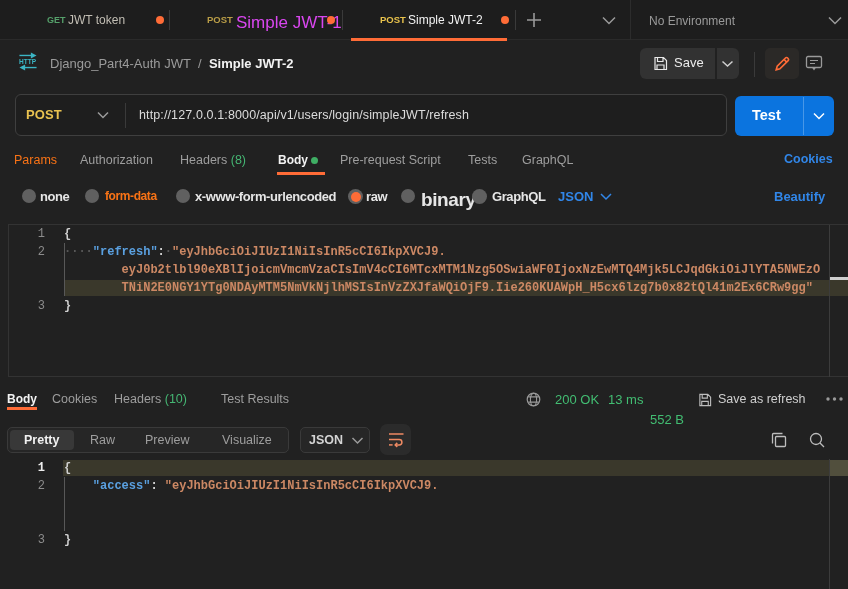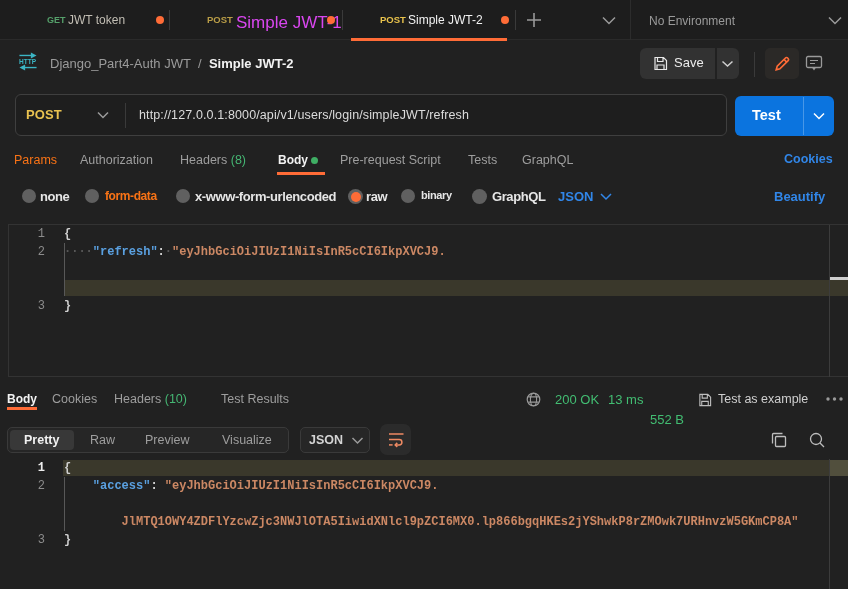--- a/index.html
+++ b/index.html
@@ -105,21 +105,21 @@
   <div class="abs" style="left:22px;top:189px;width:14px;height:14px;border-radius:50%;background:#606060;"></div>
   <div class="abs" style="left:40px;top:189px;font-size:13px;font-weight:700;letter-spacing:-0.4px;color:#e6e6e6;">none</div>
   <div class="abs" style="left:85px;top:189px;width:14px;height:14px;border-radius:50%;background:#606060;"></div>
   <div class="abs" style="left:105px;top:189px;font-size:12px;font-weight:700;letter-spacing:-0.4px;color:#f97316;text-align:center;">form-data</div>
   <div class="abs" style="left:176px;top:189px;width:14px;height:14px;border-radius:50%;background:#606060;"></div>
   <div class="abs" style="left:195px;top:189px;font-size:13px;font-weight:700;letter-spacing:-0.4px;color:#e6e6e6;">x-www-form-urlencoded</div>
   <div class="abs" style="left:348px;top:189px;width:15px;height:15px;border-radius:50%;background:#606060;"></div>
   <div class="abs" style="left:350.5px;top:191.5px;width:10px;height:10px;border-radius:50%;background:#ff6c37;"></div>
   <div class="abs" style="left:366px;top:189px;font-size:13px;font-weight:700;letter-spacing:-0.4px;color:#e6e6e6;">raw</div>
   <div class="abs" style="left:401px;top:189px;width:14px;height:14px;border-radius:50%;background:#606060;"></div>
-  <div class="abs" style="left:421px;top:189px;font-size:11px;font-weight:700;letter-spacing:-0.4px;color:#e6e6e6;">binary</div>
+  <div class="abs" style="left:421px;top:189px;font-size:19px;font-weight:700;letter-spacing:-0.4px;color:#e6e6e6;">binary</div>
   <div class="abs" style="left:471.5px;top:189px;width:15px;height:15px;border-radius:50%;background:#606060;"></div>
   <div class="abs" style="left:492px;top:189px;font-size:13px;font-weight:700;letter-spacing:-0.4px;color:#e6e6e6;">GraphQL</div>
   <div class="abs" style="left:558px;top:189px;font-size:13px;font-weight:700;color:#3186e8;">JSON</div>
   <svg class="abs" style="left:599px;top:193px;" width="14" height="8">
       <path class="chev" d="M2 1 L7 6 L12 1" style="stroke:#3186e8;"></path>
     </svg>
   <div class="abs" style="left:774px;top:189px;font-size:13px;font-weight:700;color:#3186e8;">Beautify</div>
 
   <div class="abs" style="left:8px;top:224px;width:840px;height:153px;border-top:1px solid #333333;border-left:1px solid #333333;border-bottom:1px solid #333333;"></div>
 
@@ -132,40 +132,42 @@
 
   <div class="abs mono" style="left:0;top:225px;width:45px;text-align:right;color:#8c8c8c;font-weight:400;">1
 2
 
 
 3</div>
 
   <div class="abs mono" style="left:64px;top:225px;color:#cfcfcf;">{</div>
   <div class="abs mono" style="left:64px;top:243px;"><span style="color:#585858;">····</span></div>
   <div class="abs mono" style="left:92.8px;top:243px;"><span style="color:#5aa0e0;">"refresh"</span><span style="color:#d8d8d8;">:</span><span style="color:#585858;">·</span><span style="color:#cc8864;">"eyJhbGciOiJIUzI1NiIsInR5cCI6IkpXVCJ9.</span></div>
+  <div class="abs mono" style="left:121.6px;top:261px;color:#cc8864;">eyJ0b2tlbl90eXBlIjoicmVmcmVzaCIsImV4cCI6MTcxMTM1Nzg5OSwiaWF0IjoxNzEwMTQ4Mjk5LCJqdGkiOiJlYTA5NWEzO</div>
+  <div class="abs mono" style="left:121.6px;top:279px;color:#cc8864;">TNiN2E0NGY1YTg0NDAyMTM5NmVkNjlhMSIsInVzZXJfaWQiOjF9.Iie260KUAWpH_H5cx6lzg7b0x82tQl41m2Ex6CRw9gg"</div>
   <div class="abs mono" style="left:64px;top:297px;color:#cfcfcf;">}</div>
 
   <div class="abs" style="left:7px;top:392px;font-size:12px;font-weight:700;color:#f2f2f2;">Body</div>
   <div class="abs" style="left:52px;top:392px;font-size:12.5px;color:#9e9e9e;">Cookies</div>
   <div class="abs" style="left:114px;top:392px;font-size:12.5px;color:#9e9e9e;">Headers <span style="color:#45b673;text-align:right;">(10)</span></div>
   <div class="abs" style="left:221px;top:392px;font-size:12.5px;color:#9e9e9e;">Test Results</div>
   <div class="abs" style="left:7px;top:407px;width:30px;height:2.5px;background:#ff6c37;"></div>
 
   <svg class="abs" style="left:526px;top:392px;" width="15" height="15" viewBox="0 0 15 15">
     <circle cx="7.5" cy="7.5" r="6.3" stroke="#9a9a9a" stroke-width="1.2" fill="none"></circle>
     <ellipse cx="7.5" cy="7.5" rx="3.1" ry="6.3" stroke="#9a9a9a" stroke-width="1.1" fill="none"></ellipse>
     <path d="M2.2 4.9 H12.8 M2.2 10.1 H12.8" stroke="#9a9a9a" stroke-width="1.1"></path>
   </svg>
   <div class="abs" style="left:555px;top:392px;font-size:13px;color:#42bd72;">200 OK</div>
   <div class="abs" style="left:608px;top:392px;font-size:13px;color:#42bd72;">13 ms</div>
   <div class="abs" style="left:650px;top:412px;font-size:13px;color:#42bd72;">552 B</div>
   <svg class="abs" style="left:698px;top:393px;" width="14" height="14" viewBox="0 0 15 15">
     <path d="M2 1.5 H10.5 L13.5 4.5 V13.5 H2 Z M4.5 1.5 V5.5 H10 V1.5 M4 13.5 V9 H11 V13.5" stroke="#bdbdbd" stroke-width="1.2" fill="none"></path>
   </svg>
-  <div class="abs" style="left:718px;top:392px;font-size:12.5px;color:#cfcfcf;">Test as example</div>
+  <div class="abs" style="left:718px;top:392px;font-size:12.5px;color:#cfcfcf;">Save as refresh</div>
   <svg class="abs" style="left:825px;top:396px;" width="19" height="6">
       <circle cx="3" cy="3" r="1.7" fill="#9a9a9a"></circle>
       <circle cx="9.5" cy="3" r="1.7" fill="#9a9a9a"></circle>
       <circle cx="16" cy="3" r="1.7" fill="#9a9a9a"></circle>
     </svg>
 
   <div class="abs" style="left:7px;top:427px;width:282px;height:26px;background:#262626;border:1px solid #3a3a3a;border-radius:5px;"></div>
   <div class="abs" style="left:10px;top:430px;width:64px;height:20px;background:#383838;border-radius:4px;"></div>
   <div class="abs" style="left:24px;top:433px;font-size:12.5px;font-weight:700;color:#f2f2f2;">Pretty</div>
   <div class="abs" style="left:90px;top:433px;font-size:12.5px;color:#9e9e9e;">Raw</div>
@@ -198,16 +200,15 @@
   <div class="abs" style="left:830px;top:459.5px;width:18px;height:16.5px;background:#514f3d;"></div>
   <div class="abs" style="left:829px;top:459px;width:1px;height:130px;background:#3c3c3c;"></div>
   <div class="abs" style="left:64px;top:477px;width:1px;height:54px;background:#585858;"></div>
   <div class="abs mono" style="left:0;top:459px;width:45px;text-align:right;color:#ededed;font-weight:700;">1</div>
   <div class="abs mono" style="left:0;top:477px;width:45px;text-align:right;color:#8c8c8c;font-weight:400;">2
 
 
 3</div>
   <div class="abs mono" style="left:64px;top:459px;color:#cfcfcf;">{</div>
   <div class="abs mono" style="left:92.8px;top:477px;"><span style="color:#5aa0e0;">"access"</span><span style="color:#d8d8d8;">: </span><span style="color:#cc8864;">"eyJhbGciOiJIUzI1NiIsInR5cCI6IkpXVCJ9.</span></div>
-  <div class="abs mono" style="left:121.6px;top:513px;color:#cc8864;">JlMTQ1OWY4ZDFlYzcwZjc3NWJlOTA5IiwidXNlcl9pZCI6MX0.lp866bgqHKEs2jYShwkP8rZMOwk7URHnvzW5GKmCP8A"</div>
   <div class="abs mono" style="left:64px;top:531px;color:#cfcfcf;">}</div>
 
 </div>
 
 </body></html>

